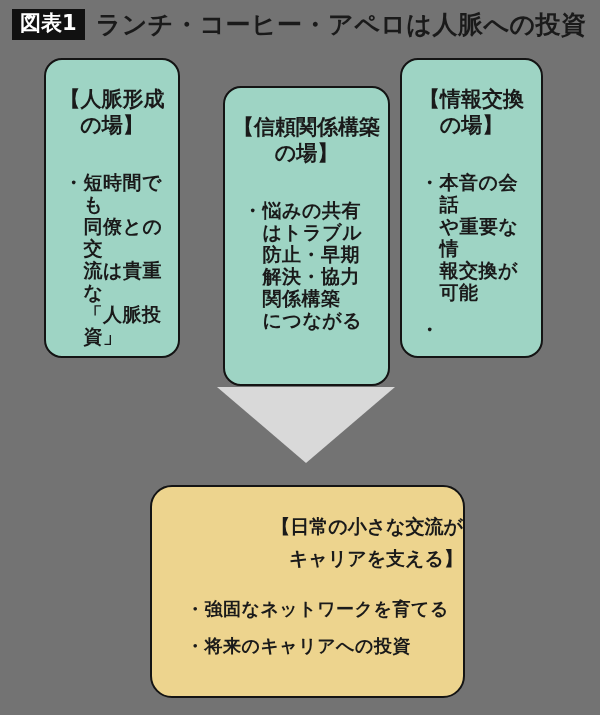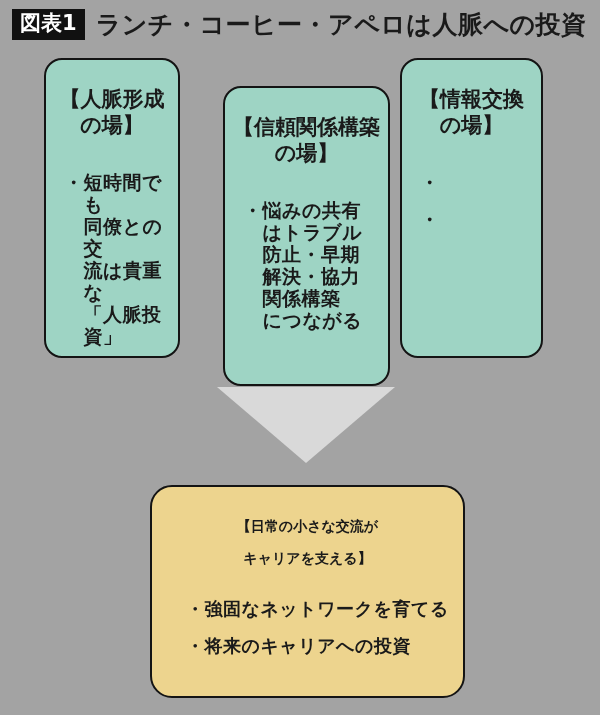--- a/index.html
+++ b/index.html
@@ -5,21 +5,21 @@
   html, body {
     margin: 0;
     padding: 0;
     background: #ffffff;
     font-family: "DejaVu Sans", sans-serif;
   }
   .page {
     position: relative;
     width: 600px;
     height: 715px;
-    background: #a3a3a3;
+    background: #737373;
     overflow: hidden;
     color: var(--text, #1a1a1a);
   }
   
   .header {
     position: absolute;
     left: 12px;
     top: 8px;
     display: flex;
     align-items: center;
@@ -87,22 +87,22 @@
     top: 485px;
     width: 315px;
     height: 213px;
     background: var(--result_bg, #edd48e);
     border: 2.5px solid var(--border, #141414);
     border-radius: 22px;
     box-sizing: border-box;
   }
   .result-title {
     margin-top: 23px;
-    text-align: center;
-    font-size: 14px;
+    text-align: right;
+    font-size: 19px;
     font-weight: bold;
     line-height: 32px;
     white-space: pre-line;
   }
   .result-body { margin-top: 23px; padding-left: 34px; padding-right: 10px; }
   .result .bullet-item {
     font-size: 18px;
     line-height: 24px;
     letter-spacing: 0.5px;
   }
@@ -147,20 +147,24 @@
       </div>
     </div>
   </section>
 
   <section class="card card3">
     <div class="card-title">【情報交換
 の場】</div>
     <div class="card-body">
       <div class="bullet-item">
         <span class="bullet">・</span>
+        <span class="bullet-text">本音の会話
+や重要な情
+報交換が
+可能</span>
       </div>
       <div class="bullet-item">
         <span class="bullet">・</span>
       </div>
     </div>
   </section>
 
   <svg class="arrow" width="178" height="76" viewBox="0 0 178 76" aria-hidden="true">
     <polygon points="0,0 178,0 89,76" style="fill: var(--arrow_gray, #d9d9d9);"></polygon>
   </svg>

